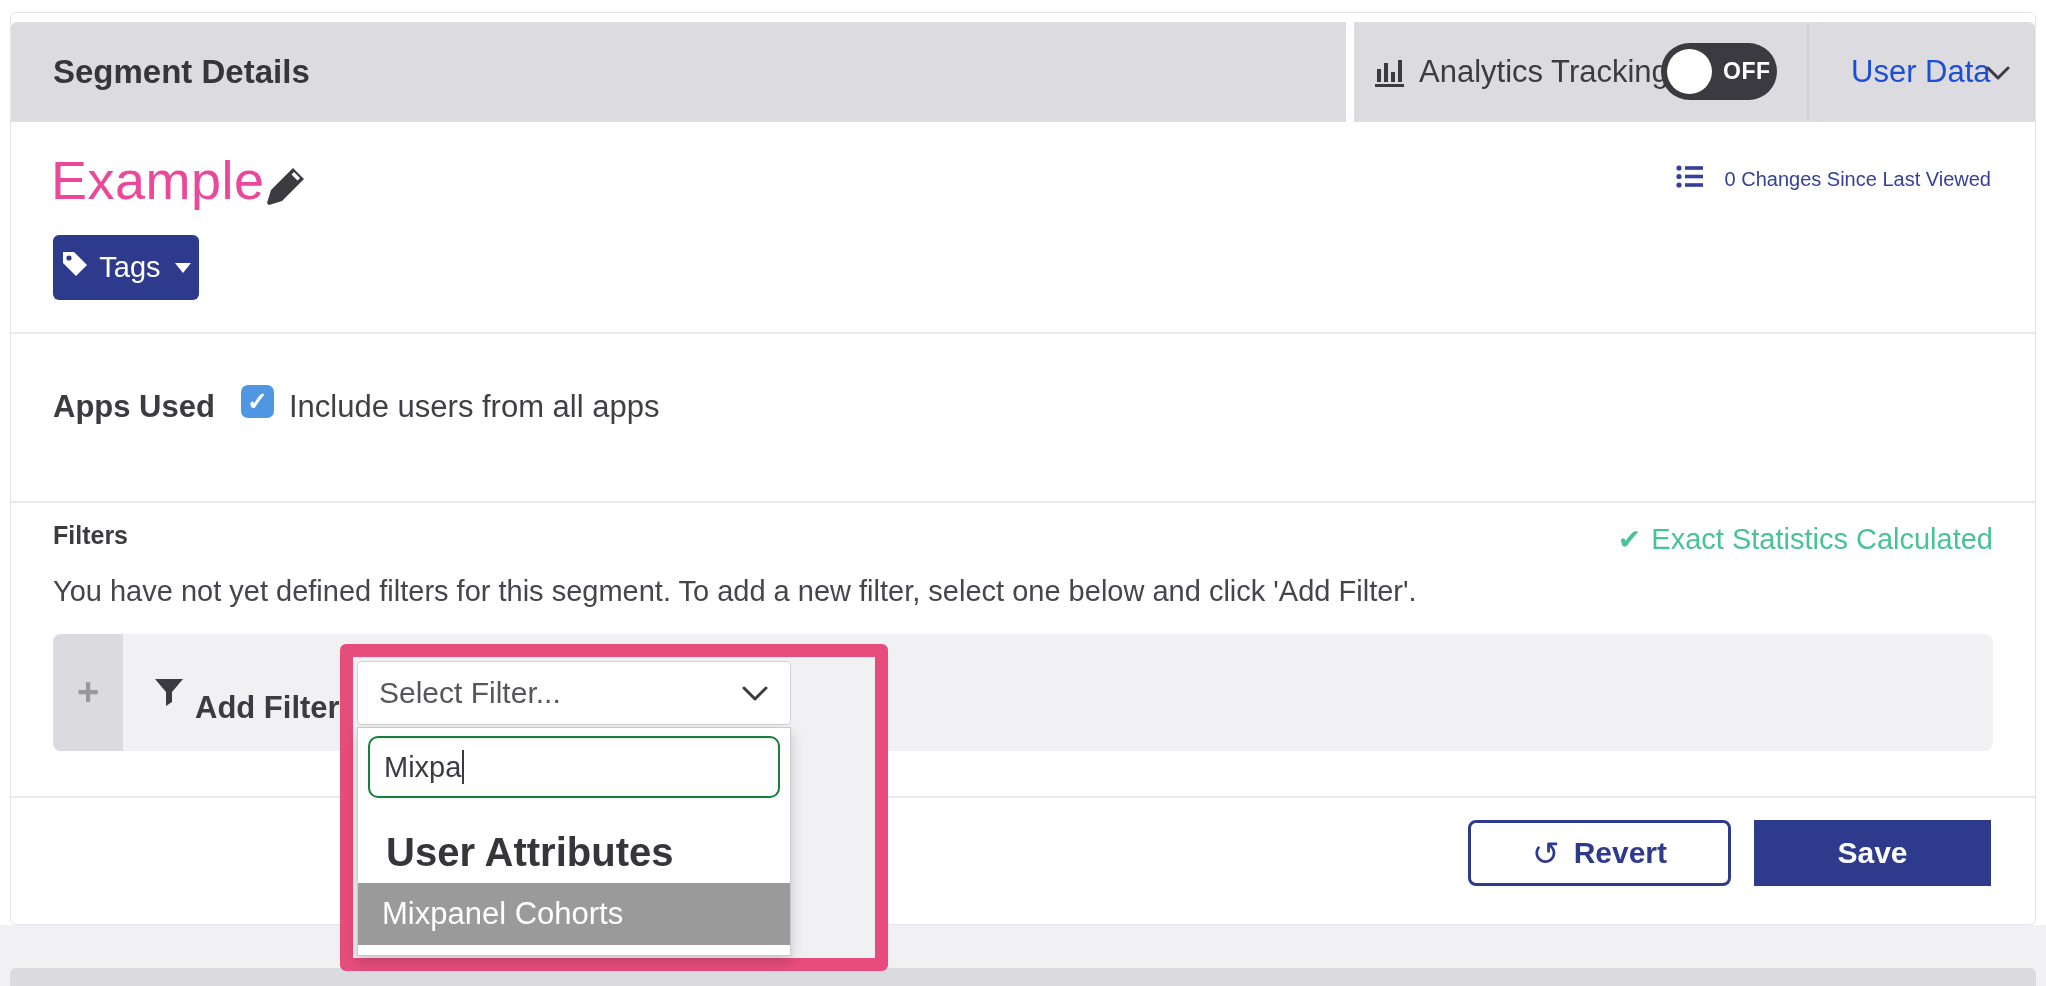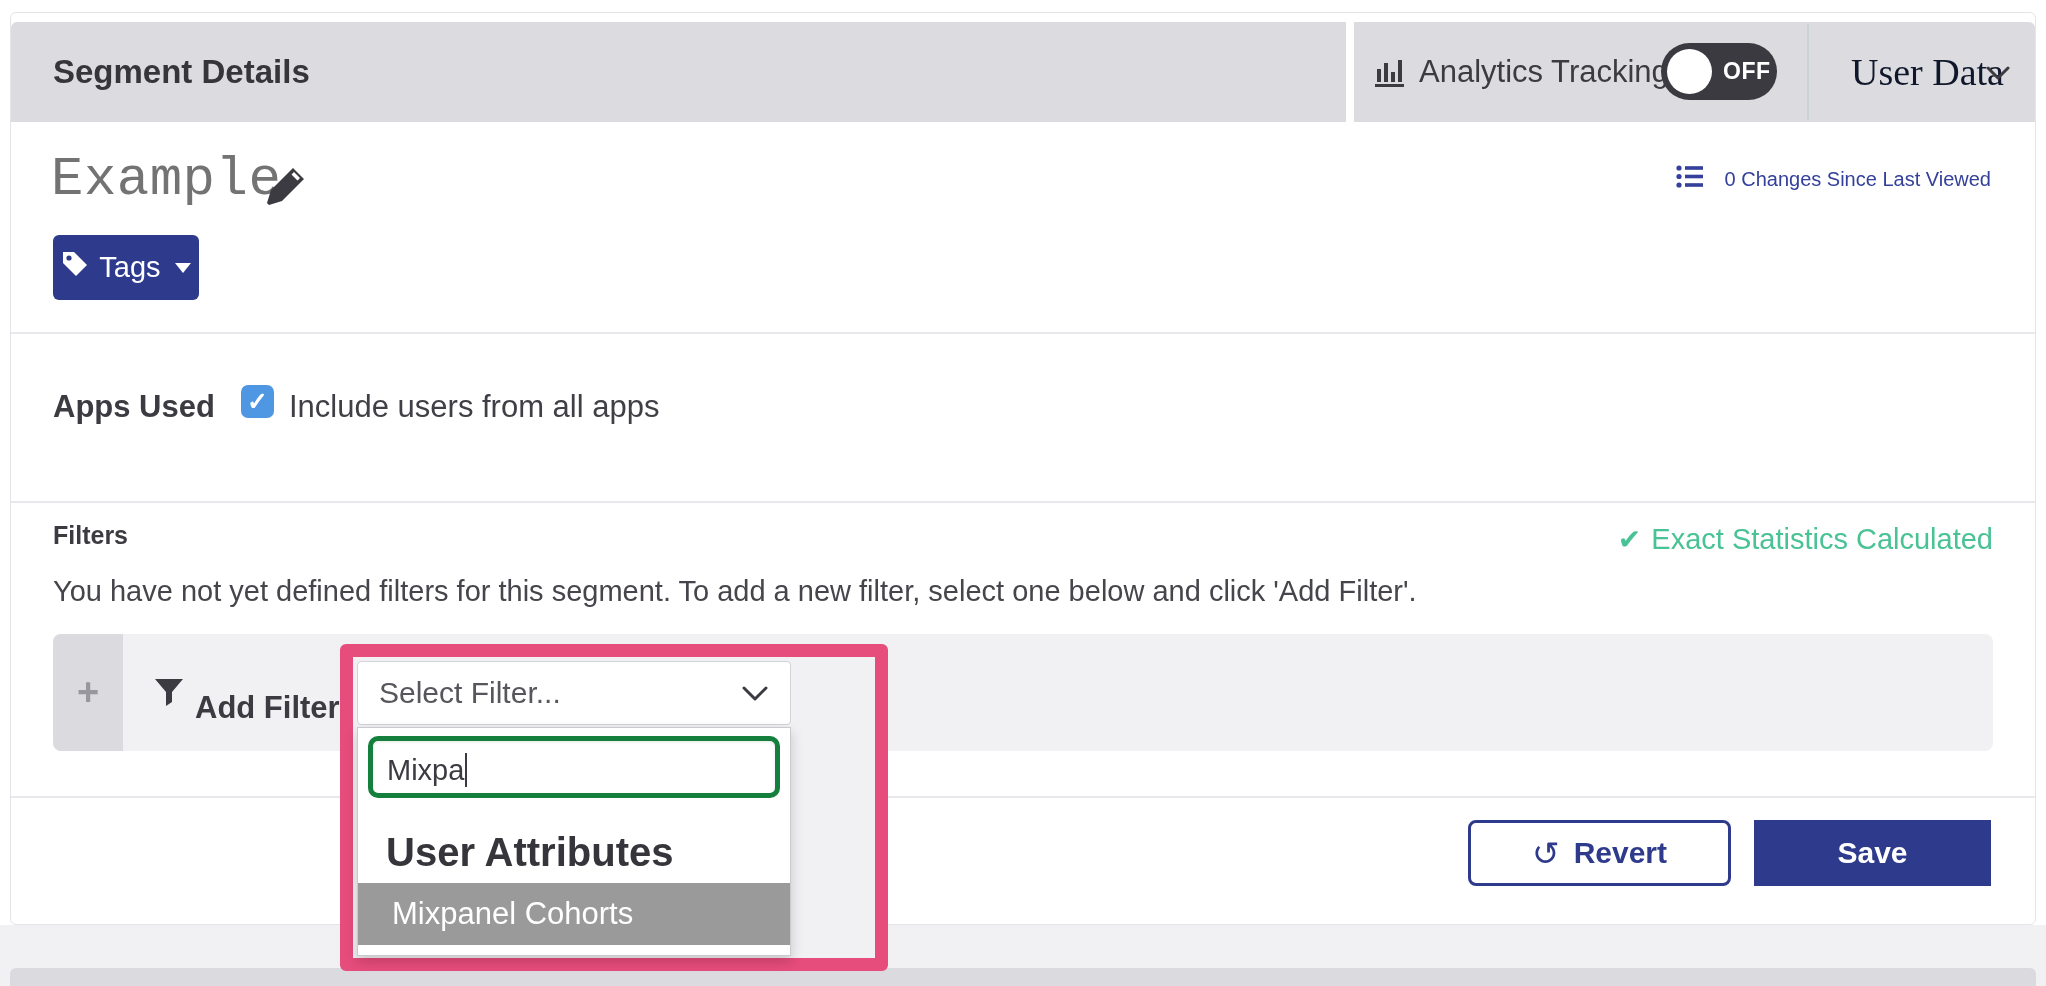--- a/index.html
+++ b/index.html
@@ -17,25 +17,25 @@
   
   .hdr { position:absolute; left:0; top:9px; width:100%; height:100px; background:#dcdce0; border-radius:6px 6px 0 0; }
   .hdr-gap { position:absolute; left:1335px; top:0; width:8px; height:100px; background:#ffffff; }
   .hdr-divider { position:absolute; left:1796px; top:2px; width:2px; height:96px; background:#c9d2d5; }
   .hdr-title { position:absolute; left:42px; top:0; line-height:100px; font-size:33px; font-weight:bold; color:#35353b; }
   .bars-icon { position:absolute; left:1364px; top:33px; }
   .hdr-analytics { position:absolute; left:1408px; top:0; line-height:100px; font-size:31px; color:#3b3b40; }
   .toggle { position:absolute; left:1650px; top:21px; width:116px; height:57px; background:#3a3a40; border-radius:29px; cursor:pointer; }
   .toggle-knob { position:absolute; left:6px; top:6px; width:45px; height:45px; background:#ffffff; border-radius:50%; }
   .toggle-label { position:absolute; left:62px; top:0; line-height:57px; color:#ffffff; font-size:23px; font-weight:bold; letter-spacing:.5px; }
-  .hdr-userdata { position:absolute; left:1840px; top:0; line-height:100px; font-size:38px; color:#0f172a;font-family:Liberation Serif, serif; }
+  .hdr-userdata { position:absolute; left:1840px; top:0; line-height:100px; font-size:31px; color:#1d4ed8; }
   .hdr-chevron { position:absolute; left:1975px; top:44px; }
 
   
-  .seg-name { position:absolute; left:40px; top:136px; font-size:54px; font-weight:300; color:#737373; letter-spacing:.5px;font-family:Liberation Mono, monospace; }
+  .seg-name { position:absolute; left:40px; top:136px; font-size:54px; font-weight:300; color:#ec4899; letter-spacing:.5px; }
   .pencil-icon { position:absolute; left:252px; top:150px; cursor:pointer; }
   .changes-link { position:absolute; right:44px; top:150px; display:flex; align-items:center; gap:22px;
                   color:#34409c; font-size:20px; cursor:pointer; }
   .tags-btn { position:absolute; left:42px; top:222px; width:146px; height:65px; background:#2e3a8c; border:none;
               border-radius:6px; display:flex; align-items:center; justify-content:center; gap:10px;
               color:#ffffff; font-size:29px; cursor:pointer; font-family:inherit; }
   .caret-down { width:0; height:0; border-left:8px solid transparent; border-right:8px solid transparent; border-top:10px solid #ffffff; margin-left:4px; }
 
   .divider { position:absolute; left:0; width:100%; height:2px; background:#e9e9ed; }
 
@@ -61,26 +61,26 @@
   
   .annotation { position:absolute; left:340px; top:644px; width:548px; height:327px;
                 border:13px solid #e64c7c; border-radius:6px; background:#f1f1f4; z-index:20; }
   .select-box { position:absolute; left:4px; top:4px; width:434px; height:64px; background:#ffffff;
                 border:1px solid #d2d2d7; border-radius:4px; cursor:pointer; }
   .select-value { position:absolute; left:21px; top:0; line-height:62px; font-size:30px; color:#56565c; }
   .select-chevron { position:absolute; right:22px; top:24px; }
   .dd-panel { position:absolute; left:4px; top:70px; width:434px; height:229px; background:#ffffff;
               border:1px solid #c9c9ce; box-shadow:0 5px 12px rgba(0,0,0,.18); }
   .dd-search { position:absolute; left:10px; top:8px; width:412px; height:62px; background:#ffffff;
-               border:5px solid #15803d; border-radius:10px; box-shadow:inset 0 1px 3px rgba(0,0,0,.10);
+               border:2px solid #15803d; border-radius:10px; box-shadow:inset 0 1px 3px rgba(0,0,0,.10);
                font-size:29px; color:#3b3b41; line-height:58px; padding-left:14px; cursor:text; }
   .text-cursor { display:inline-block; width:2px; height:34px; background:#3a3a40; vertical-align:-7px; margin-left:1px; }
   .dd-group { position:absolute; left:28px; top:102px; font-size:40px; font-weight:bold; color:#35353b; }
   .dd-option { position:absolute; left:0; top:155px; width:432px; height:62px; background:#9a9a9a;
-               color:#ffffff; font-size:31px; line-height:62px; padding-left:34px; cursor:pointer; }
+               color:#ffffff; font-size:31px; line-height:62px; padding-left:24px; cursor:pointer; }
 
   
   .revert-btn { position:absolute; left:1457px; top:807px; width:263px; height:66px; background:#ffffff;
                 border:3px solid #2e3a8c; border-radius:8px; color:#2e3a8c; font-size:30px; font-weight:bold;
                 display:flex; align-items:center; justify-content:center; gap:14px; cursor:pointer; font-family:inherit; }
   .revert-glyph { font-size:33px; font-weight:normal; }
   .save-btn { position:absolute; left:1743px; top:807px; width:237px; height:66px; background:#2e3a8c;
               border:none; border-radius:0; color:#ffffff; font-size:30px; font-weight:bold; cursor:pointer; font-family:inherit; }
 </style>
 </head>

